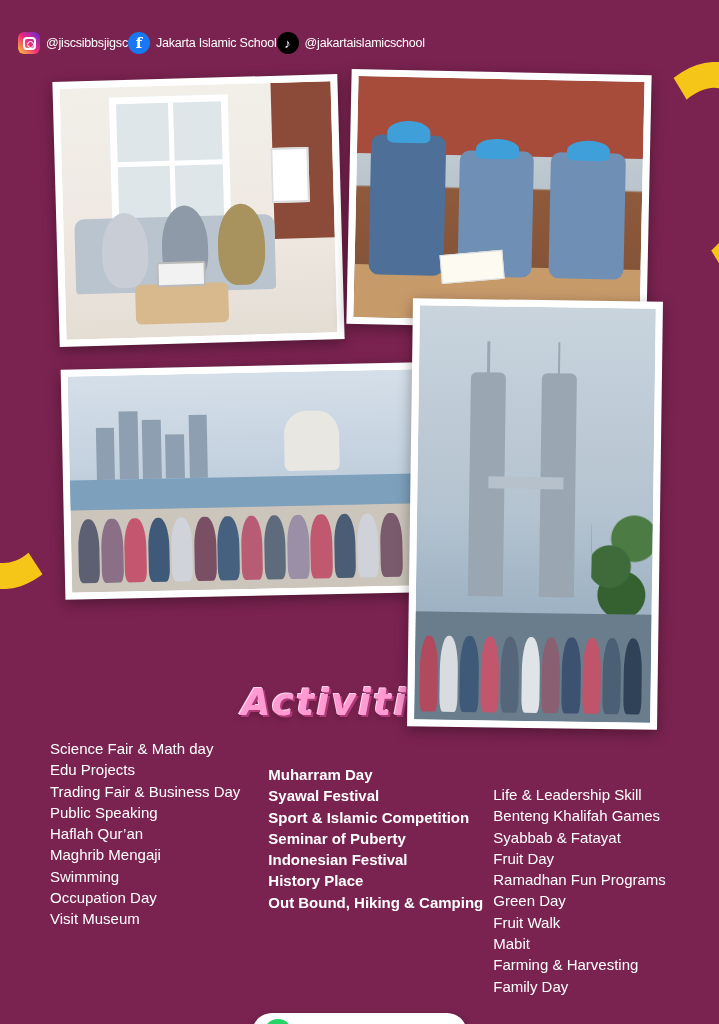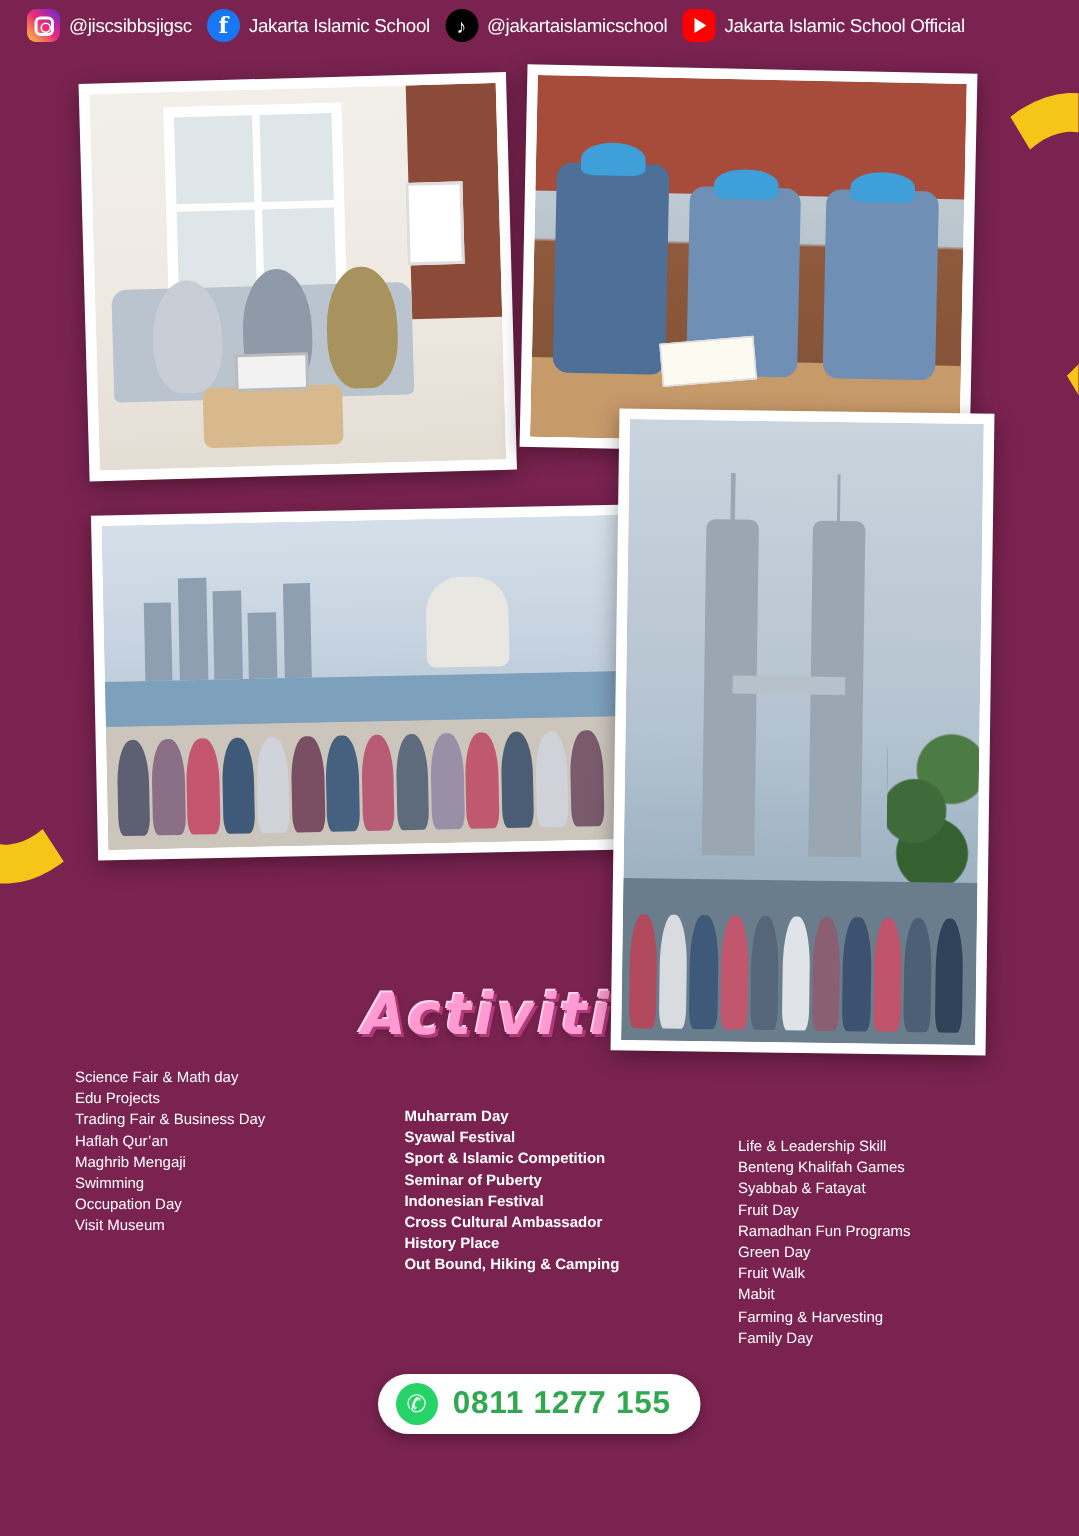--- a/index.html
+++ b/index.html
@@ -8,22 +8,21 @@
     background: #7a2350;
     font-family: "Liberation Sans", sans-serif;
     overflow: hidden;
     position: relative;
   }
 
   
   .social-bar {
     display: flex;
     align-items: flex-end;
-    gap: 10px;
-    padding: 6px 12px 14px 18px;
+    padding: 32px 12px 14px 18px;
     flex-wrap: nowrap;
   }
   .social-item { display: flex; align-items: center; gap: 6px; }
   .social-item .label {
     color: #ffffff;
     font-size: 12.5px;
     letter-spacing: -0.2px;
     white-space: nowrap;
   }
   .ic {
@@ -171,21 +170,21 @@
       0 3px 6px rgba(0,0,0,.25);
   }
 
   
   .lists {
     display:flex;
     padding:14px 24px 0 50px;
     gap:10px;
     align-items:flex-start;
   }
-  .col { color:#ffffff; font-size:10px; line-height:1.42; white-space:nowrap; }
+  .col { color:#ffffff; font-size:15px; line-height:1.42; white-space:nowrap; }
   .col.c1 { width:222px; padding-top:0; }
   .col.c2 { width:225px; padding-top:26px;font-weight:bold; }
   .col.c3 { width:215px; padding-top:46px; }
   .col li { list-style:none; }
 
   
   .wa-wrap { display:flex; justify-content:center; margin-top:16px; }
   .wa {
     background:#ffffff;
     border-radius:22px;
@@ -232,24 +231,20 @@
   <div class="social-item">
     <span class="ic facebook">f</span>
     <span class="label">Jakarta Islamic School</span>
   </div>
 
   <div class="social-item">
     <span class="ic tiktok">♪</span>
     <span class="label">@jakartaislamicschool</span>
   </div>
 
-  <div class="social-item">
-    <span class="ic youtube"></span>
-    <span class="label">Jakarta Islamic School Official</span>
-  </div>
 </div>
 
 <div class="photos">
 
   <div class="photo" id="photo-1">
     <div class="inner">
       <div class="sc p1-bg"></div>
       <div class="p1-brick"></div>
       <div class="p1-window"></div>
       <div class="p1-frame"></div>
@@ -338,34 +333,34 @@
   </div>
 </div>
 
 <div class="activities-title">Activities:</div>
 
 <div class="lists">
   <ul class="col c1">
     <li>Science Fair &amp; Math day</li>
     <li>Edu Projects</li>
     <li>Trading Fair &amp; Business Day</li>
+    <li>Public Speaking</li>
     <li>Haflah Qur’an</li>
     <li>Maghrib Mengaji</li>
     <li>Swimming</li>
     <li>Occupation Day</li>
     <li>Visit Museum</li>
   </ul>
 
   <ul class="col c2">
     <li>Muharram Day</li>
     <li>Syawal Festival</li>
     <li>Sport &amp; Islamic Competition</li>
     <li>Seminar of Puberty</li>
     <li>Indonesian Festival</li>
-    <li>Cross Cultural Ambassador</li>
     <li>History Place</li>
     <li>Out Bound, Hiking &amp; Camping</li>
   </ul>
 
   <ul class="col c3">
     <li>Life &amp; Leadership Skill</li>
     <li>Benteng Khalifah Games</li>
     <li>Syabbab &amp; Fatayat</li>
     <li>Fruit Day</li>
     <li>Ramadhan Fun Programs</li>

